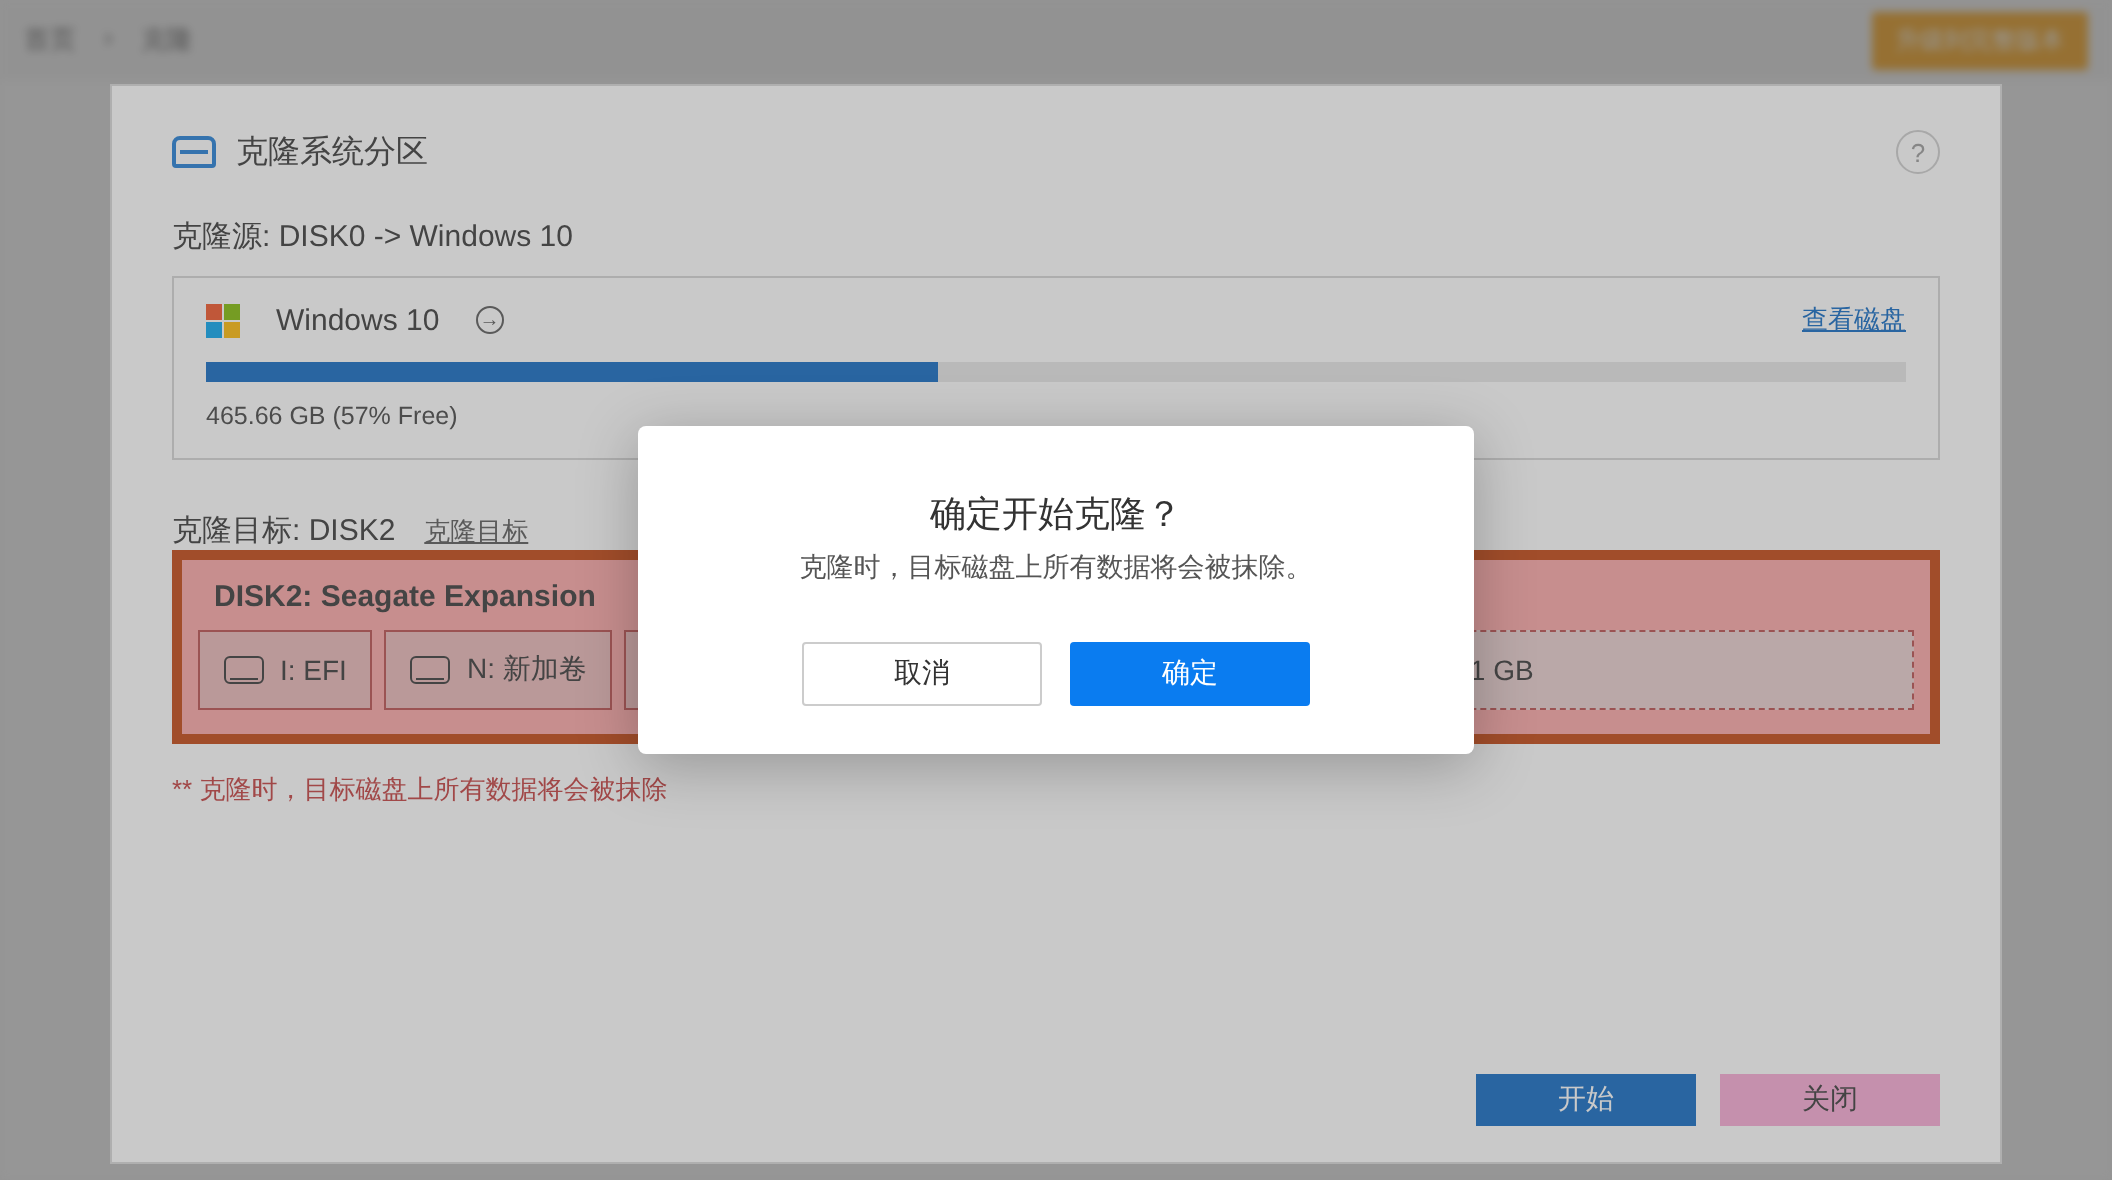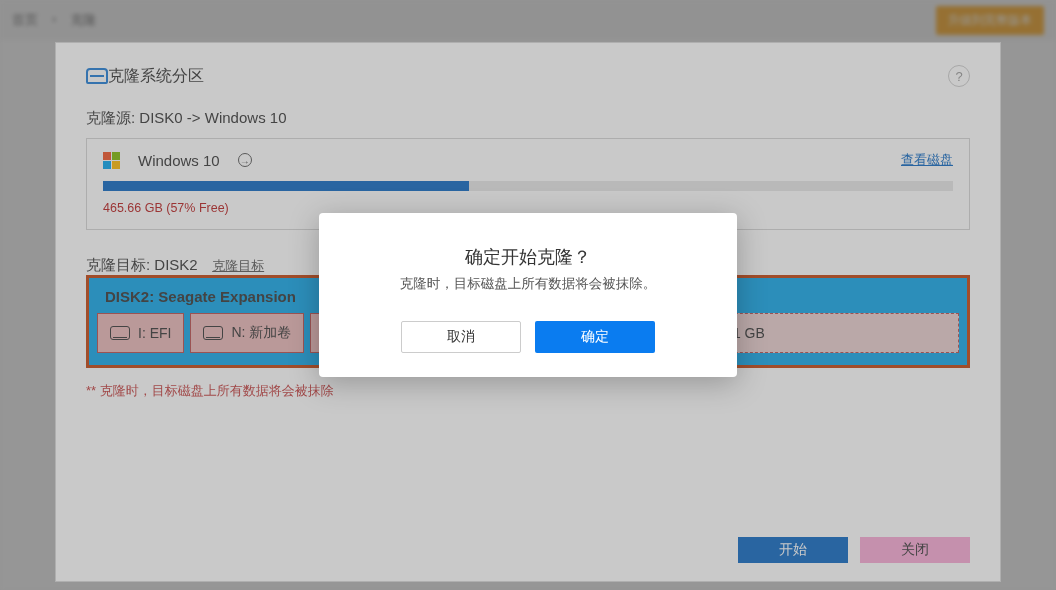--- a/index.html
+++ b/index.html
@@ -18,21 +18,21 @@
   
   .panel {
     position:absolute; left:55px; top:42px; right:55px; bottom:8px;
     background:#fff;
     border:1px solid #d8d8d8;
     padding: 22px 30px 18px 30px;
     display:flex; flex-direction:column;
   }
 
   .panel-header { display:flex; align-items:center; justify-content:space-between; margin-bottom:22px;}
-  .panel-header .title-wrap { display:flex; align-items:center; }
+  .panel-header .title-wrap { display:flex; align-items:center; gap:10px;}
   .disk-icon {
     width:22px; height:16px; border:2px solid #1c7cd6; border-radius:4px 4px 2px 2px; position:relative;
   }
   .disk-icon::after{ content:""; position:absolute; left:2px; right:2px; bottom:2px; height:3px; border-top:2px solid #1c7cd6;}
   .panel-title { font-size:16px; color:#333; font-weight:500;}
   .help-btn { width:22px; height:22px; border:1px solid #ccc; border-radius:50%; color:#999; font-size:13px; display:flex; align-items:center; justify-content:center; cursor:pointer;}
 
   .section-label { font-size:15px; color:#333; margin-bottom:10px;}
   .section-row { display:flex; align-items:baseline; justify-content:space-between; }
   .link { color:#0a66c2; font-size:13px; text-decoration:underline; cursor:pointer;}
@@ -43,25 +43,25 @@
   .source-head { display:flex; align-items:center; justify-content:space-between;}
   .os-line { display:flex; align-items:center; gap:18px; font-size:15px; color:#333;}
   .win-logo { display:inline-grid; grid-template-columns:8px 8px; grid-template-rows:8px 8px; gap:1px;}
   .win-logo span:nth-child(1){background:#f25022;}
   .win-logo span:nth-child(2){background:#7fba00;}
   .win-logo span:nth-child(3){background:#00a4ef;}
   .win-logo span:nth-child(4){background:#ffb900;}
   .circ-arrow { width:14px;height:14px;border:1.5px solid #555;border-radius:50%;display:inline-flex;align-items:center;justify-content:center;font-size:10px;color:#555;}
   .bar-track { height:10px; background:#e6e6e6; margin-top:12px; position:relative;}
   .bar-fill { height:100%; background:#0a66c2; }
-  .source-meta { font-size:12.5px; color:#b91c1c; margin-top:10px;}
+  .source-meta { font-size:12.5px; color:#404040; margin-top:10px;}
 
   
   .target-area { margin-top:26px;}
-  .target-box { border:3px solid #c2410c; background:#0ea5e9; padding:0;}
+  .target-box { border:5px solid #c2410c; background:#fca5a5; padding:0;}
   .target-title { padding:10px 16px 8px; font-size:15px; color:#333; font-weight:600;}
   .target-parts { display:flex; gap:0; padding:0 8px 12px;}
   .part {
     border:1px solid #b94a4a; background:#e8b5b5; padding:10px 12px; display:flex; align-items:center; gap:8px;
     color:#333; font-size:14px;
   }
   .part.blue { background:#3a74c4; color:#fff; border-color:#3a74c4;}
   .part.unalloc { background:#e8cdcd; border:1px dashed #b94a4a; flex:1;}
   .spacer-line { width:6px;}
   .small-disk-icon {

